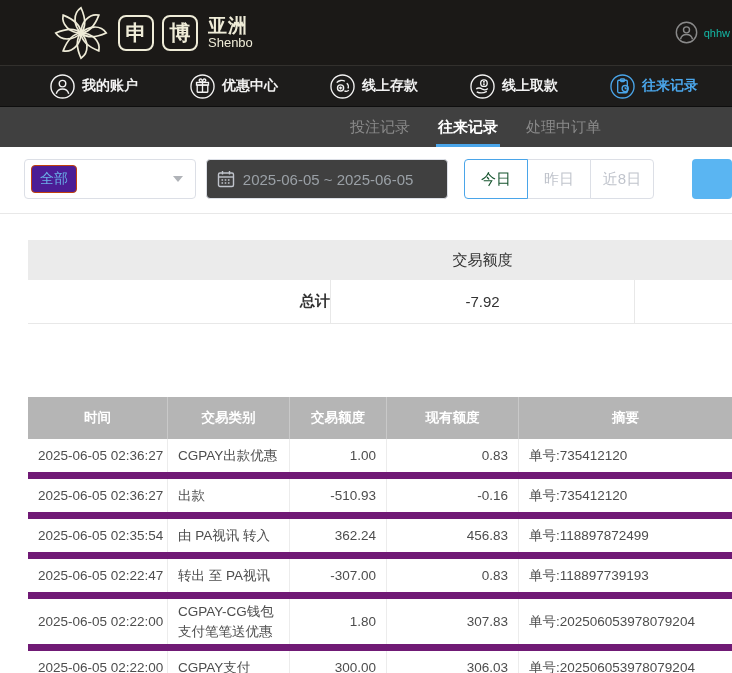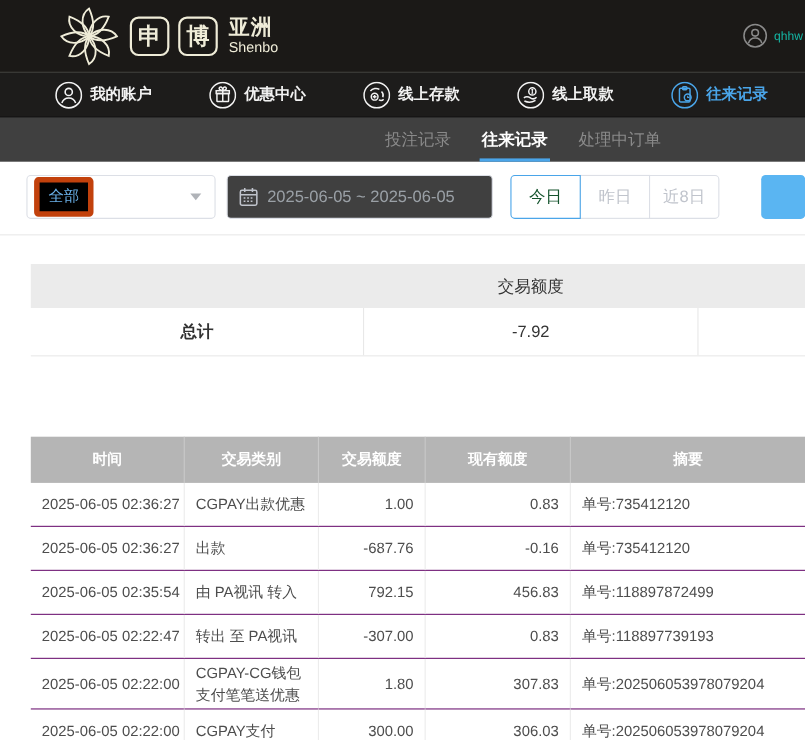--- a/index.html
+++ b/index.html
@@ -38,21 +38,21 @@
     position:relative; white-space:nowrap; cursor:pointer; }
   .tab.active { color:#ffffff; font-weight:bold; }
   .tab.active::after { content:""; position:absolute; left:-2px; right:-2px; bottom:0;
     height:3px; background:#4aa5e9; }
 
   
   .filters { display:flex; align-items:center; margin:12px 0 0 24px; height:40px; }
   .select { width:180px; height:40px; border:1px solid #dcdfe6; border-radius:4px;
     display:flex; align-items:center; justify-content:space-between; padding:0 12px 0 6px;
     background:#fff; cursor:pointer; }
-  .chip { background:#000000; border:5px solid #c2410c; color:#6ab0e8; font-size:14px;
+  .chip { background:#4c1d95; border:1px solid #c2410c; color:#6ab0e8; font-size:14px;
     border-radius:4px; padding:4px 8px; }
   .caret { width:0; height:0; border-left:5px solid transparent; border-right:5px solid transparent;
     border-top:6px solid #b0b3b8; }
   .datebox { width:254px; height:40px; border:1px solid #dcdfe6; border-radius:4px;
     display:flex; align-items:center; gap:8px; padding:0 10px; margin-left:10px;
     color:#9aa0a6; font-size:15px; background:#404040; cursor:pointer; white-space:nowrap; }
   .qbtns { display:flex; margin-left:16px; }
   .qbtn { width:64px; height:40px; background:#fff; border:1px solid #dcdfe6; font-size:15px;
     color:#c0c4cc; display:flex; align-items:center; justify-content:center; cursor:pointer; }
   .qbtn:first-child { border-radius:4px 0 0 4px; }
@@ -61,29 +61,29 @@
   .qbtn.active { border-color:#4aa5e9; color:#14532d; position:relative; z-index:2; }
   .searchbtn { width:40px; height:40px; background:#5ab5f2; border:none; border-radius:4px;
     margin-left:38px; flex:0 0 auto; cursor:pointer; }
 
   .divider { height:1px; background:#e8e8e8; margin-top:14px; }
 
   
   .summary { margin:26px 0 0 28px; width:704px; font-size:15px; color:#333; }
   .summary-head { height:40px; background:#ebebeb; display:flex; align-items:center; }
   .summary-row { height:44px; display:flex; align-items:center; border-bottom:1px solid #e8e8e8; }
-  .sc1 { width:302px; text-align:center; }
+  .sc1 { width:302px; text-align:right; }
   .sc2 { width:305px; text-align:center; border-left:1px solid #e8e8e8; border-right:1px solid #e8e8e8; height:100%; display:flex; align-items:center; justify-content:center; }
   .summary-head .sc2 { border-left:none; border-right:none; }
   .sc3 { flex:1; }
   .sum-label { font-weight:bold; }
 
   
   .dtable { margin:73px 0 0 28px; width:704px; font-size:13.5px; color:#4d4d4d; }
-  .drow { display:flex; align-items:stretch; border-bottom:1px solid #701a75; min-height:40px; }
+  .drow { display:flex; align-items:stretch; border-bottom:7px solid #701a75; min-height:40px; }
   .dhead { background:#b5b5b5; color:#fff; font-weight:bold; min-height:42px; border-bottom:none; }
   .dcell { display:flex; align-items:center; padding:3px 10px; border-left:1px solid #ececec; }
   .dcell:first-child { border-left:none; }
   .dhead .dcell { border-left:1px solid #c9c9c9; justify-content:center; text-align:center; }
   .dhead .dcell:first-child { border-left:none; }
   .c-time { width:139px; white-space:nowrap; }
   .c-type { width:122px; line-height:1.45; }
   .c-amt  { width:97px;  justify-content:flex-end; text-align:right; }
   .c-bal  { width:132px; justify-content:flex-end; text-align:right; }
   .c-memo { flex:1; white-space:nowrap; overflow:hidden; }
@@ -250,28 +250,28 @@
       <div class="drow">
         <div class="dcell c-time">2025-06-05 02:36:27</div>
         <div class="dcell c-type">CGPAY出款优惠</div>
         <div class="dcell c-amt">1.00</div>
         <div class="dcell c-bal">0.83</div>
         <div class="dcell c-memo">单号:735412120</div>
       </div>
       <div class="drow">
         <div class="dcell c-time">2025-06-05 02:36:27</div>
         <div class="dcell c-type">出款</div>
-        <div class="dcell c-amt">-687.76</div>
+        <div class="dcell c-amt">-510.93</div>
         <div class="dcell c-bal">-0.16</div>
         <div class="dcell c-memo">单号:735412120</div>
       </div>
       <div class="drow">
         <div class="dcell c-time">2025-06-05 02:35:54</div>
         <div class="dcell c-type">由 PA视讯 转入</div>
-        <div class="dcell c-amt">792.15</div>
+        <div class="dcell c-amt">362.24</div>
         <div class="dcell c-bal">456.83</div>
         <div class="dcell c-memo">单号:118897872499</div>
       </div>
       <div class="drow">
         <div class="dcell c-time">2025-06-05 02:22:47</div>
         <div class="dcell c-type">转出 至 PA视讯</div>
         <div class="dcell c-amt">-307.00</div>
         <div class="dcell c-bal">0.83</div>
         <div class="dcell c-memo">单号:118897739193</div>
       </div>

